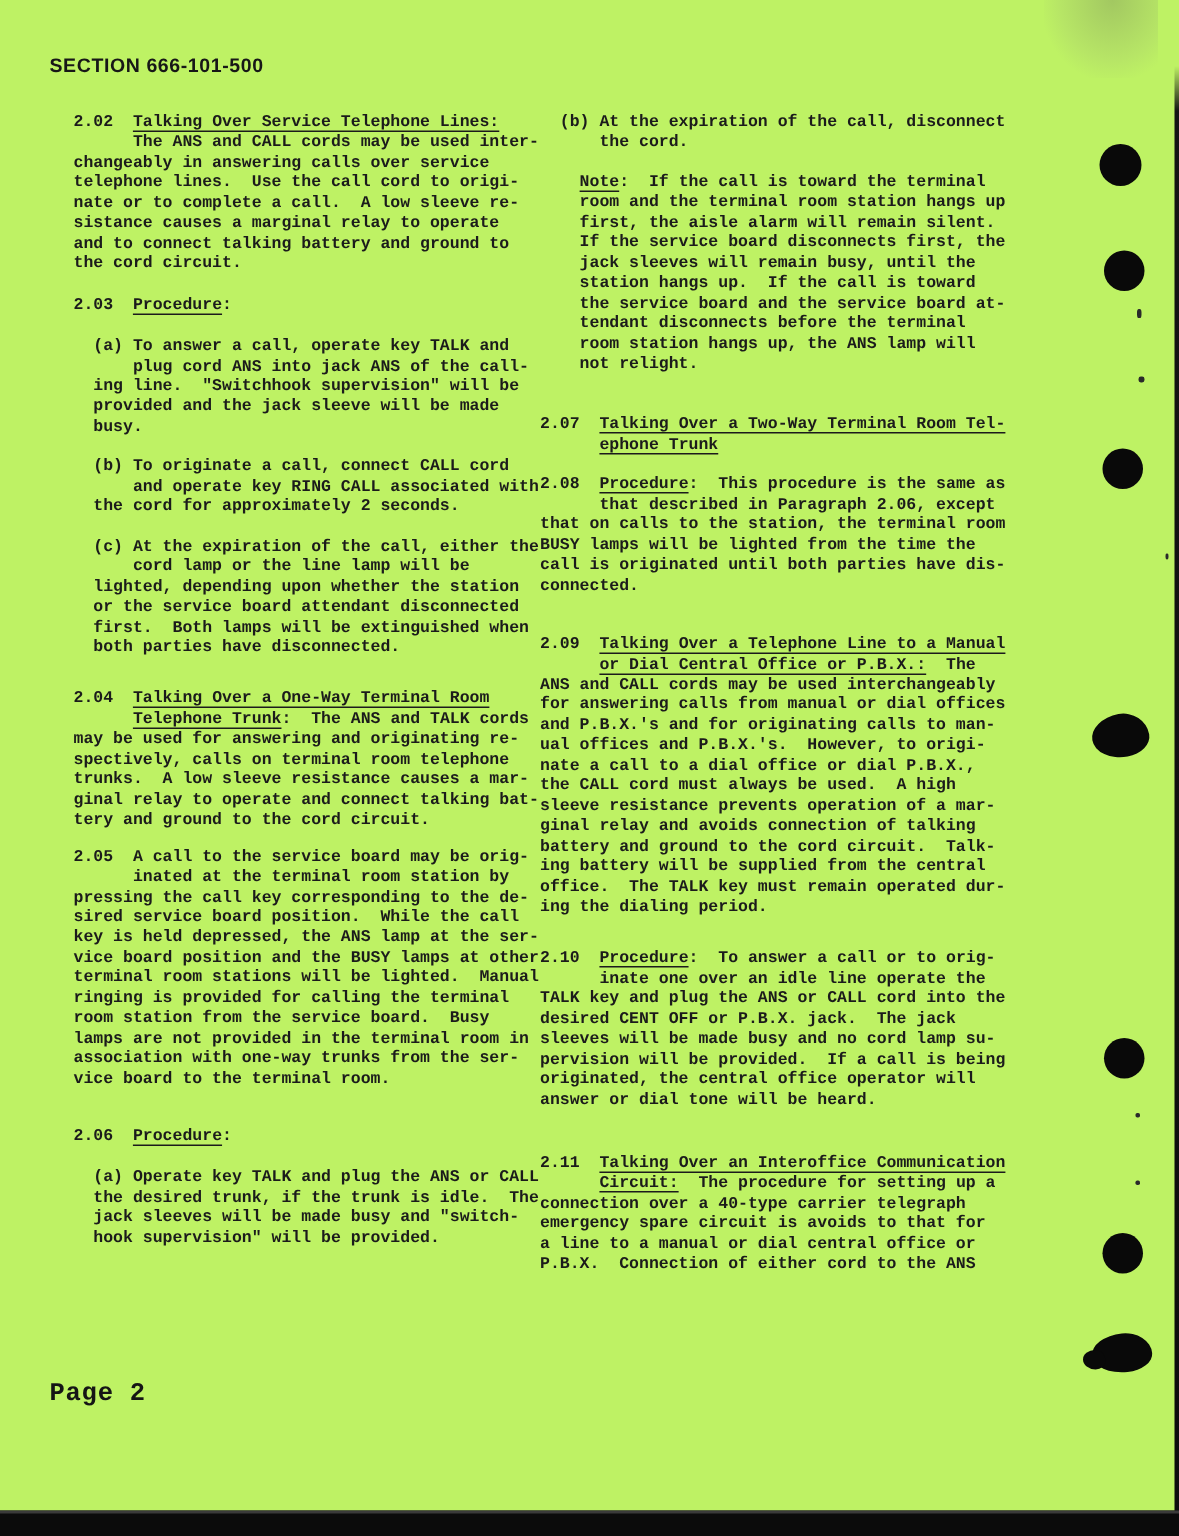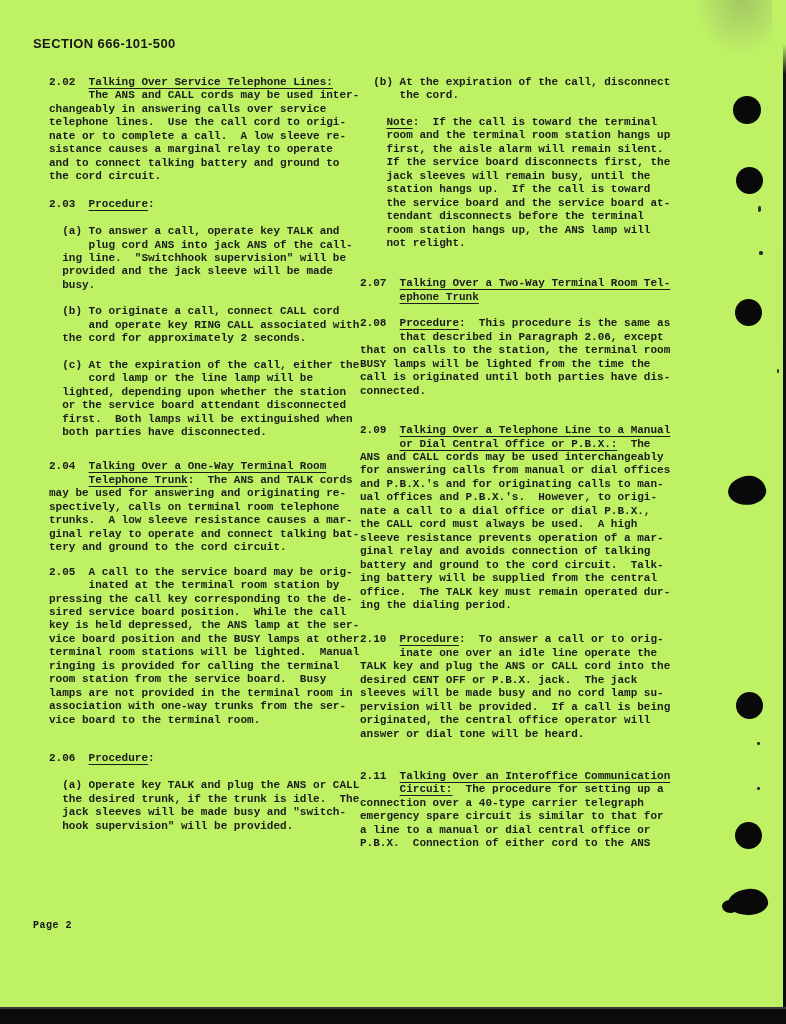--- a/index.html
+++ b/index.html
@@ -17,21 +17,21 @@
     position:absolute;top:76px;font-size:11px;line-height:13.45px;
     color:#1b1b1b;font-weight:600;
   }
   .col-left{left:33px;width:322px;margin-left:16px;}
   .col-right{left:360px;width:332px;}
   .block{}
   .line{white-space:pre;min-height:13.45px;}
   .u{text-decoration:underline;text-underline-offset:2.5px;text-decoration-thickness:1px;}
   .doc-footer{
     position:absolute;left:33px;top:920px;
-    font-size:10px;font-weight:700;color:#151515;letter-spacing:0.5px;
+    font-size:17px;font-weight:700;color:#151515;letter-spacing:0.5px;
   }
   .dot{position:absolute;background:#090909;border-radius:50%;}
   .blob{position:absolute;background:#090909;border-radius:53% 47% 44% 56% / 49% 58% 42% 51%;}
   .speck{position:absolute;background:#2a2a2a;border-radius:40%;}
   .edge-right{
     position:absolute;top:44px;bottom:0;right:0;width:3px;
     background:linear-gradient(to bottom,rgba(20,20,20,0) 0,#141414 30px,#0c0c0c 100%);
   }
   .edge-bottom{
     position:absolute;left:0;right:0;bottom:0;height:15px;
@@ -170,21 +170,21 @@
         <div class="line"><span>desired CENT OFF or P.B.X. jack.  The jack</span></div>
         <div class="line"><span>sleeves will be made busy and no cord lamp su-</span></div>
         <div class="line"><span>pervision will be provided.  If a call is being</span></div>
         <div class="line"><span>originated, the central office operator will</span></div>
         <div class="line"><span>answer or dial tone will be heard.</span></div>
       </div>
       <div class="block" style="margin-top: 29px;">
         <div class="line"><span>2.11  </span><span class="u">Talking Over an Interoffice Communication</span></div>
         <div class="line"><span>      </span><span class="u">Circuit:</span><span>  The procedure for setting up a</span></div>
         <div class="line"><span>connection over a 40-type carrier telegraph</span></div>
-        <div class="line"><span>emergency spare circuit is similar to that for</span></div>
+        <div class="line"><span>emergency spare circuit is avoids to that for</span></div>
         <div class="line"><span>a line to a manual or dial central office or</span></div>
         <div class="line"><span>P.B.X.  Connection of either cord to the ANS</span></div>
       </div>
     </div>
 
   <div class="doc-footer">Page 2</div>
 
   <div id="artifacts">
       <div class="dot" style="left: 733px; top: 96px; width: 28px; height: 28px;"></div>
       <div class="dot" style="left: 735.5px; top: 166.5px; width: 27px; height: 27px;"></div>

